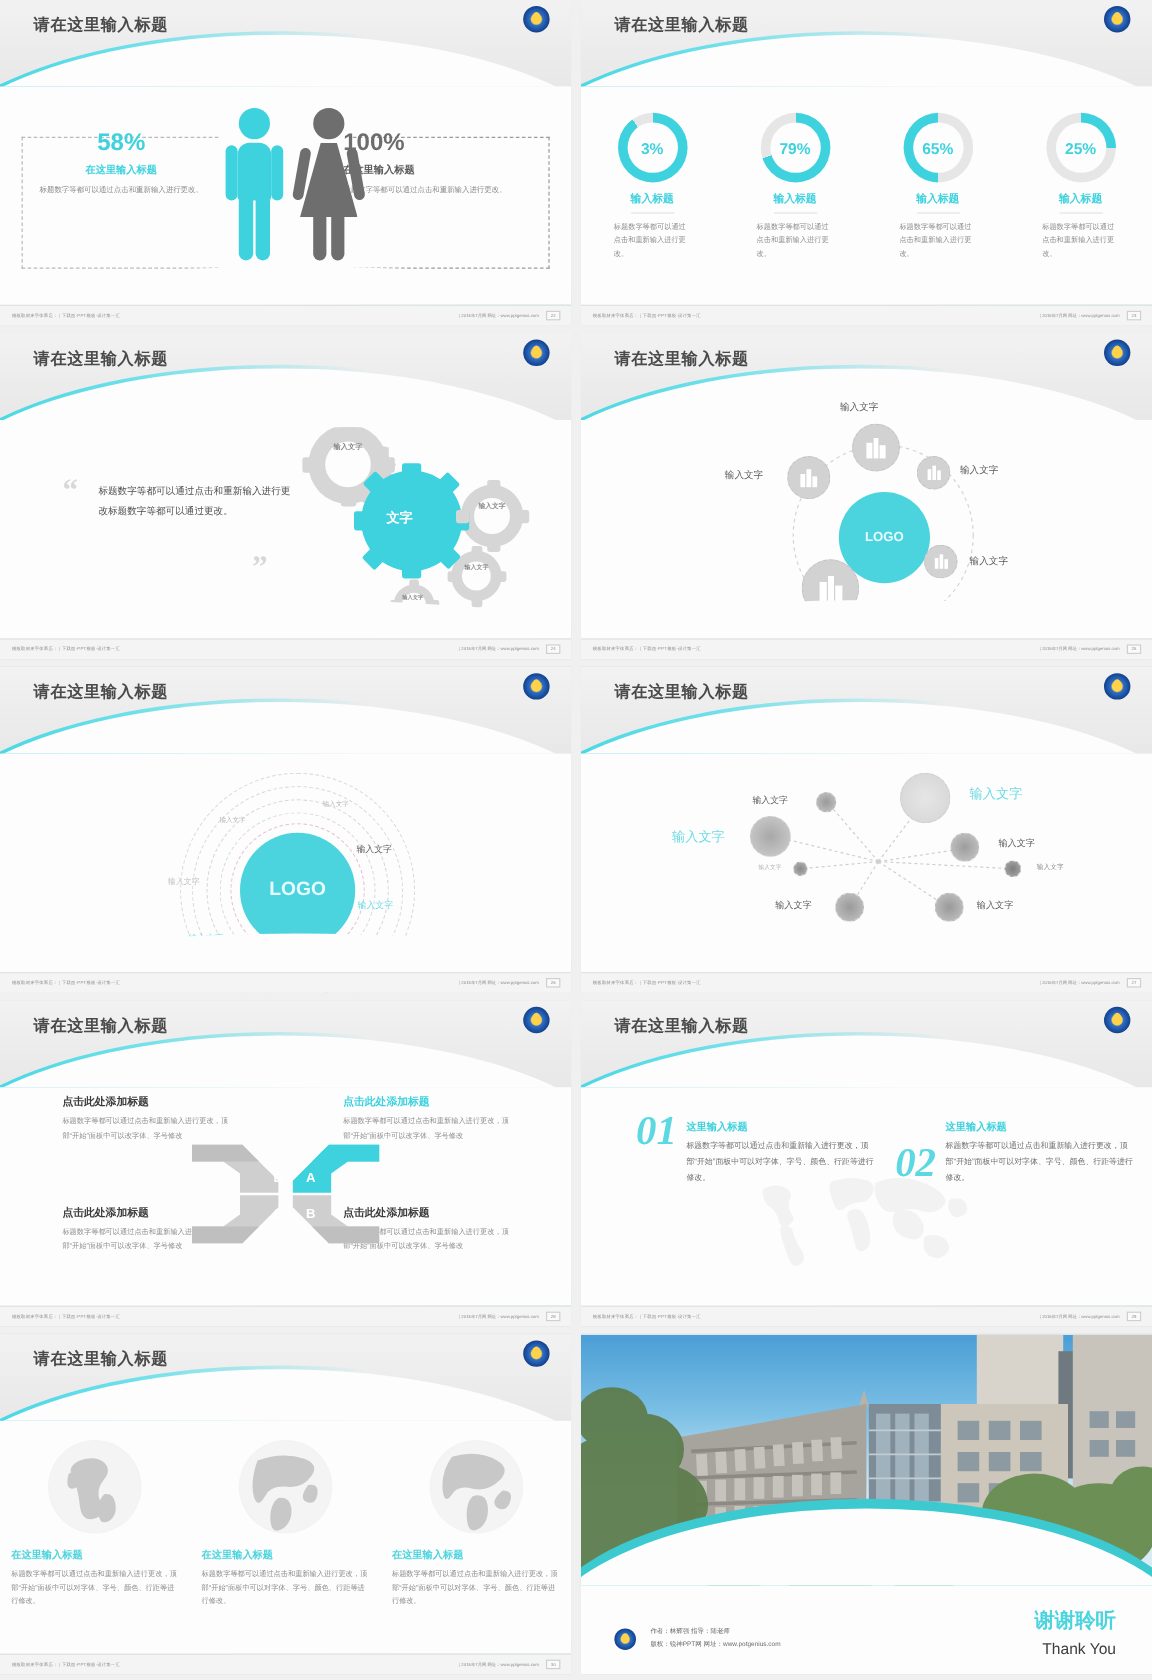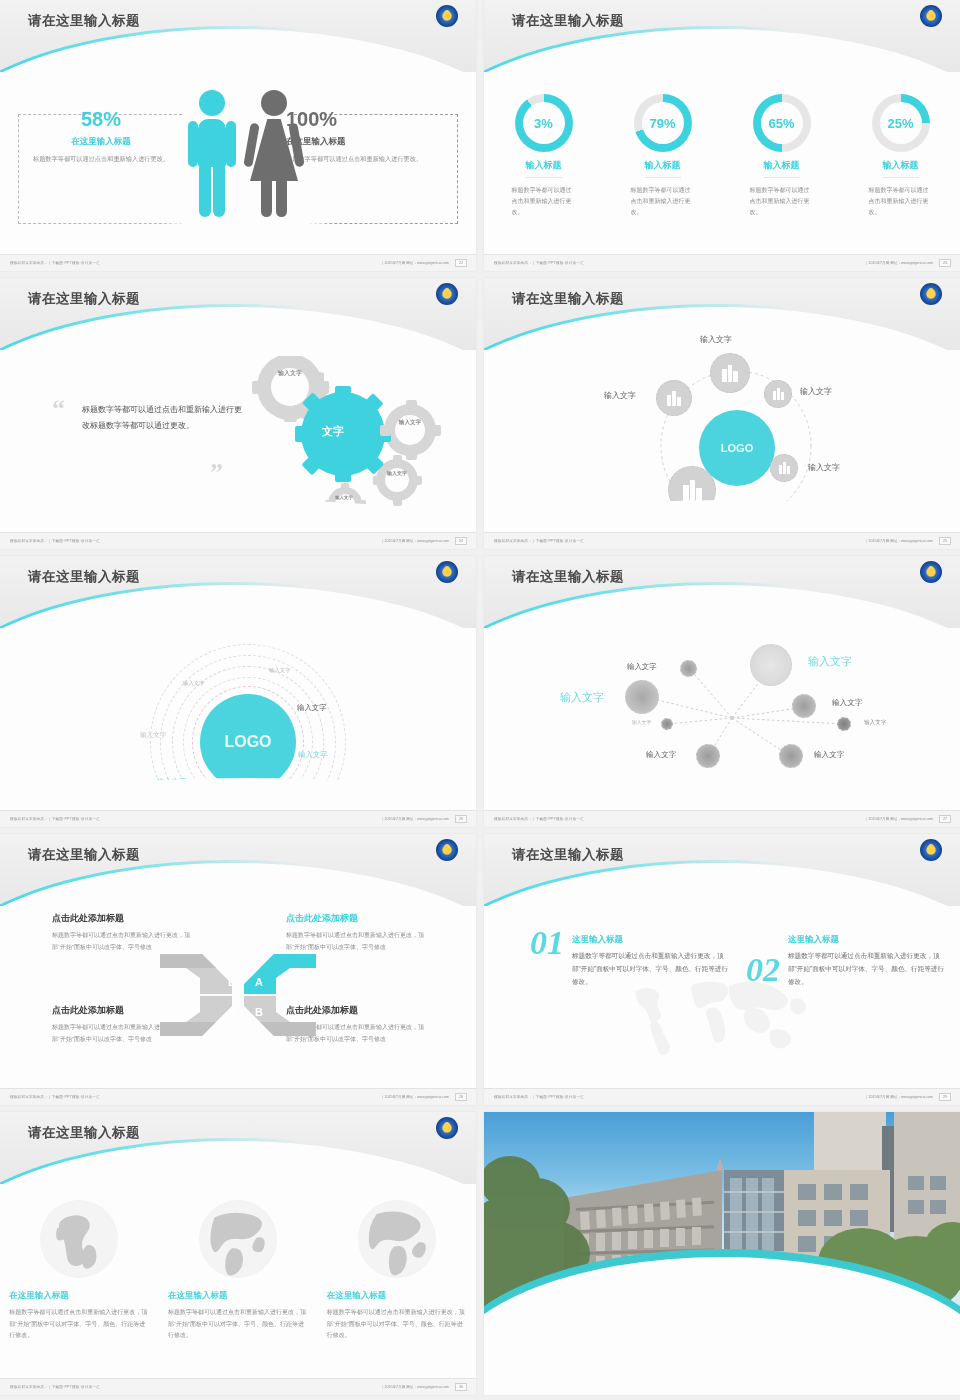--- a/index.html
+++ b/index.html
@@ -790,16 +790,25 @@
           </g>
           <g fill="#7ba364">
             <ellipse cx="128" cy="190" rx="44" ry="22"></ellipse>
             <ellipse cx="208" cy="196" rx="46" ry="20"></ellipse>
             <ellipse cx="286" cy="192" rx="40" ry="22"></ellipse>
           </g>
         </svg>
         <div class="ty-curve-teal"></div>
         <div class="ty-curve"></div>
       </div>
+      <div class="ty-foot">
+        <div class="credit-logo"></div>
+        <div class="credit">
+          <div>作者：林辉强    指导：陆老师</div>
+          <div>版权：锐神PPT网   网址：www.potgenius.com</div>
+        </div>
+        <div class="ty-cn">谢谢聆听</div>
+        <div class="ty-en">Thank You</div>
+      </div>
     </div>
   </div>
 
 </div>
 
 </body></html>

